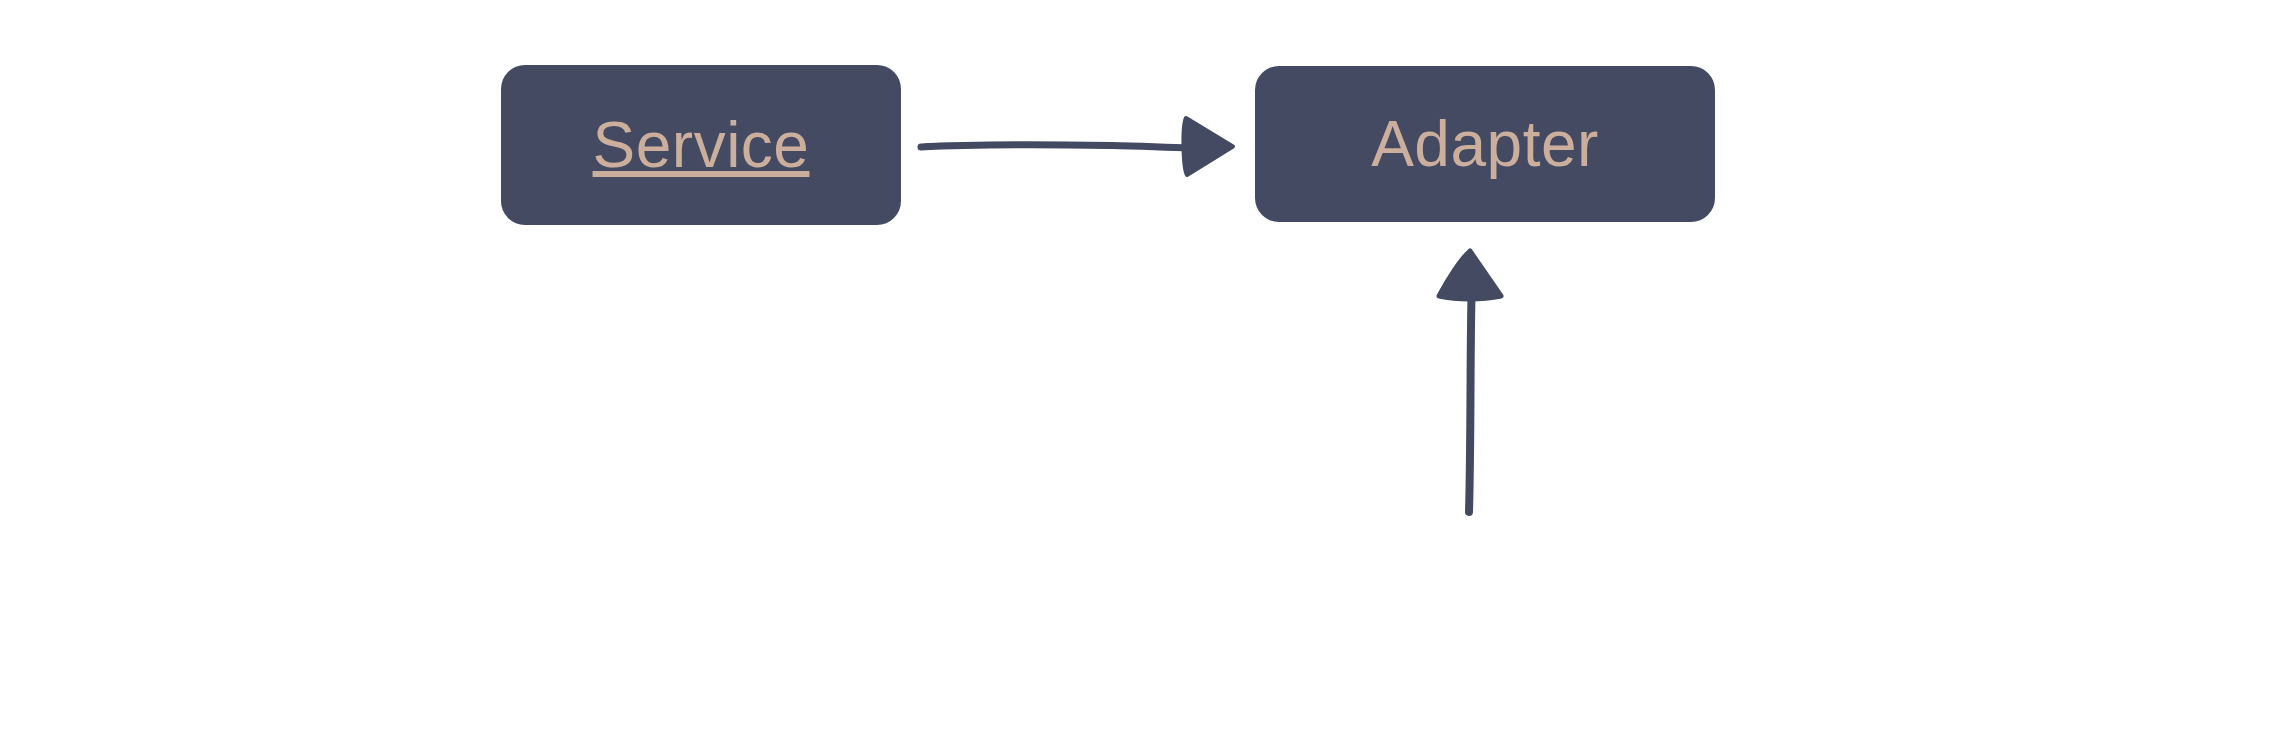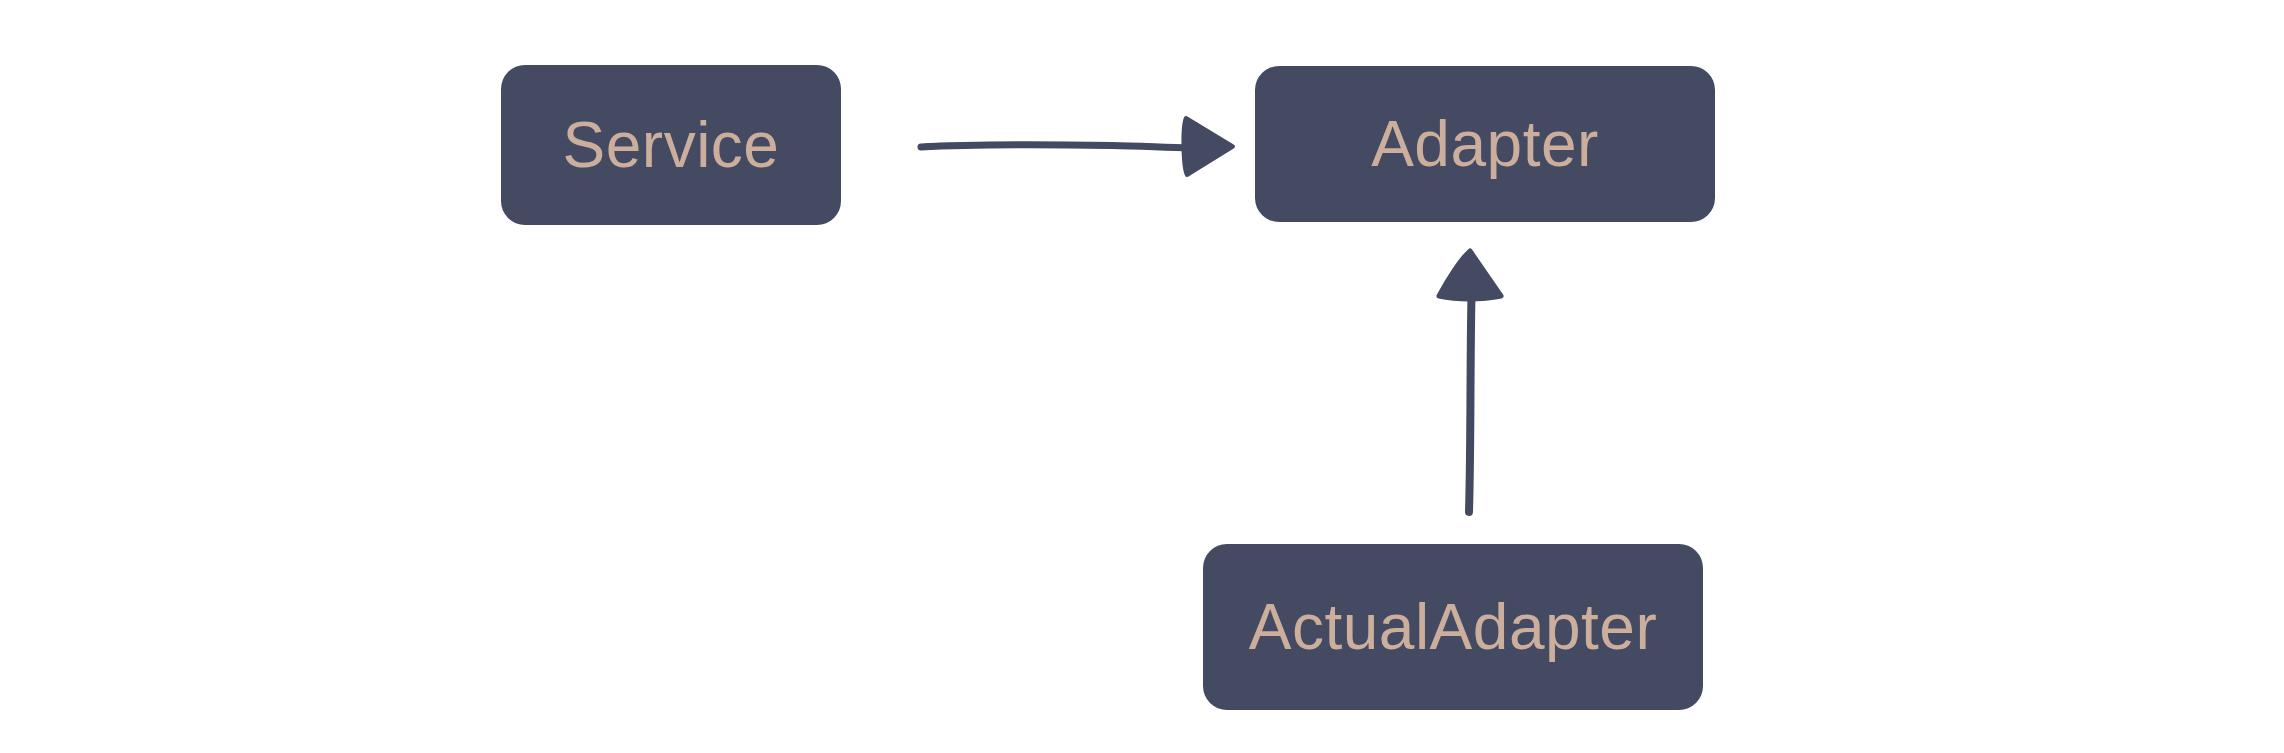--- a/index.html
+++ b/index.html
@@ -40,23 +40,24 @@
     user-select: none;
   }
   .node-label {
     color: #CBAE9B;
     line-height: 1;
   }
   
   #node-service {
     left: 501px;
     top: 65px;
-    width: 340px;
+    width: 400px;
     height: 160px;
     font-size: 64px;
+    text-decoration: underline;
   }
   #node-adapter {
     left: 1255px;
     top: 66px;
     width: 460px;
     height: 156px;
     font-size: 64px;
   }
   #node-actualadapter {
     left: 1203px;
@@ -102,17 +103,14 @@
   </svg>
 
   <div class="node-box" id="node-service">
     <span class="node-label">Service</span>
   </div>
 
   <div class="node-box" id="node-adapter">
     <span class="node-label">Adapter</span>
   </div>
 
-  <div class="node-box" id="node-actualadapter">
-    <span class="node-label">ActualAdapter</span>
-  </div>
 
 </div>
 
 </body></html>

